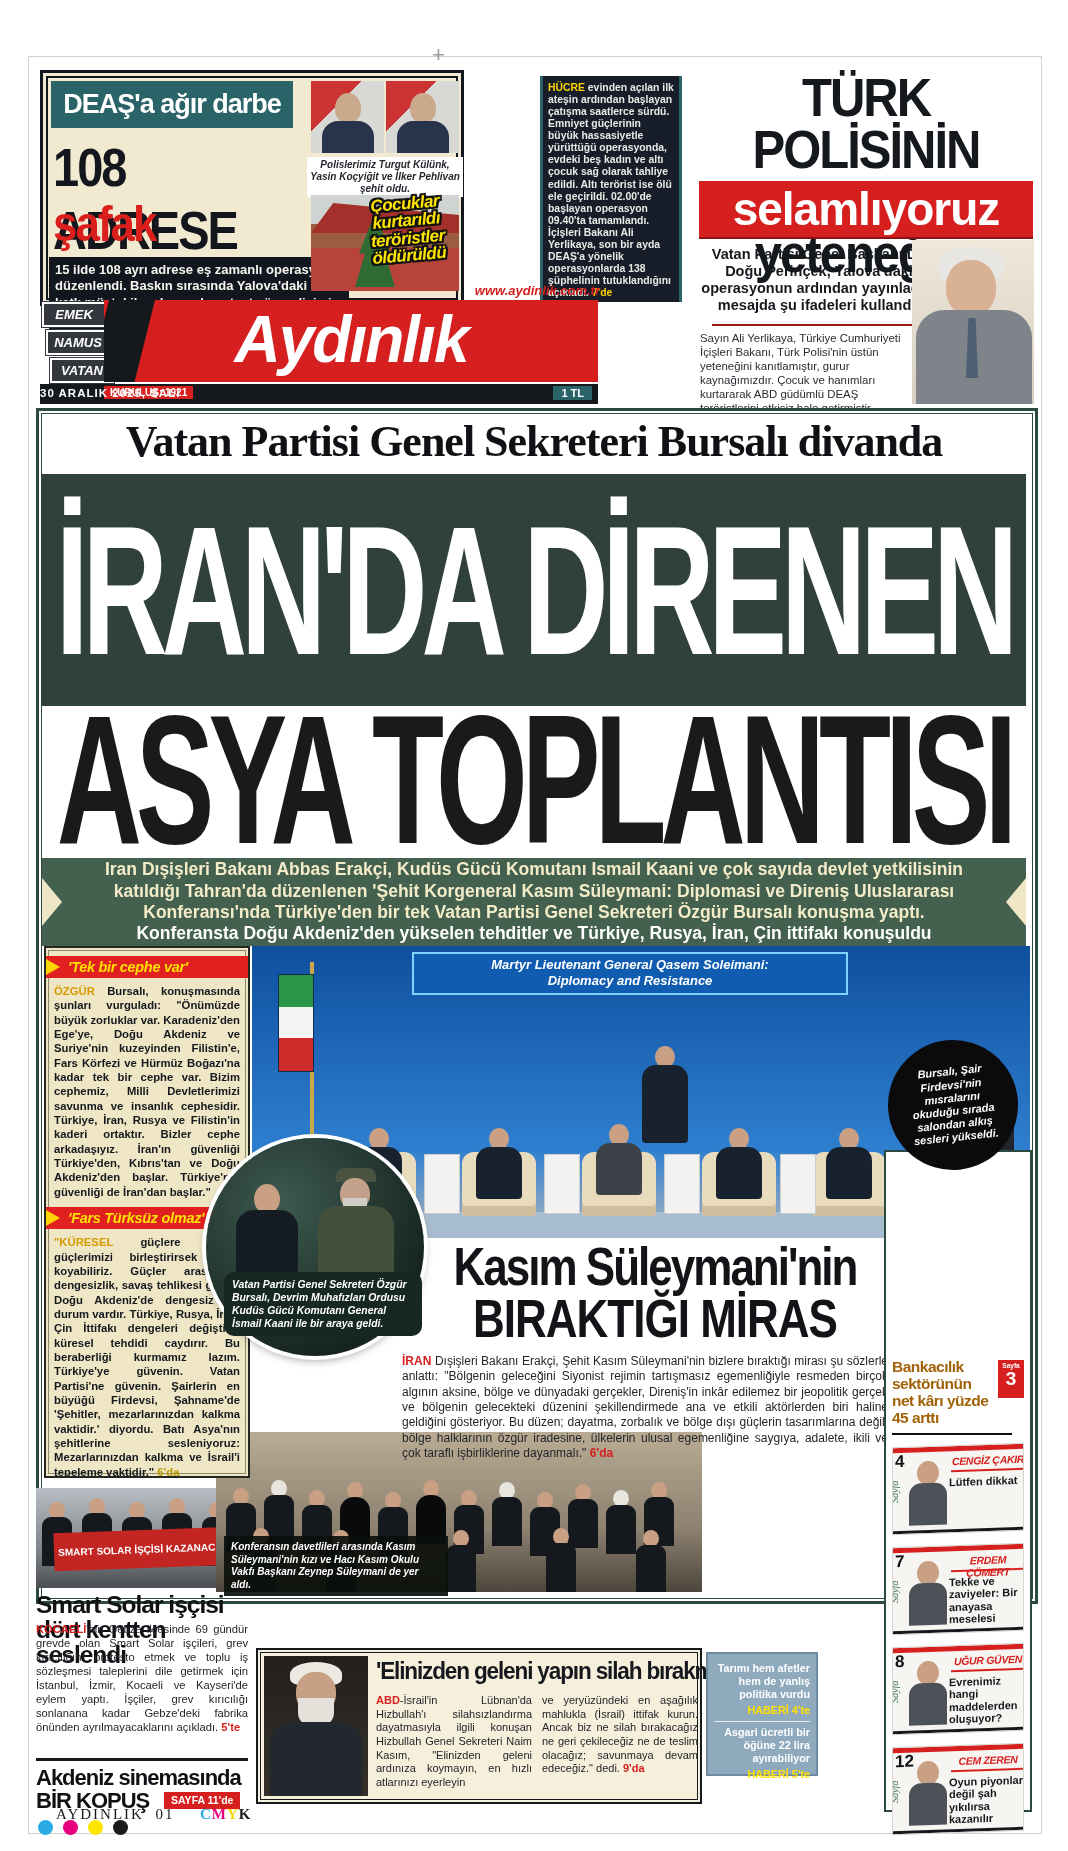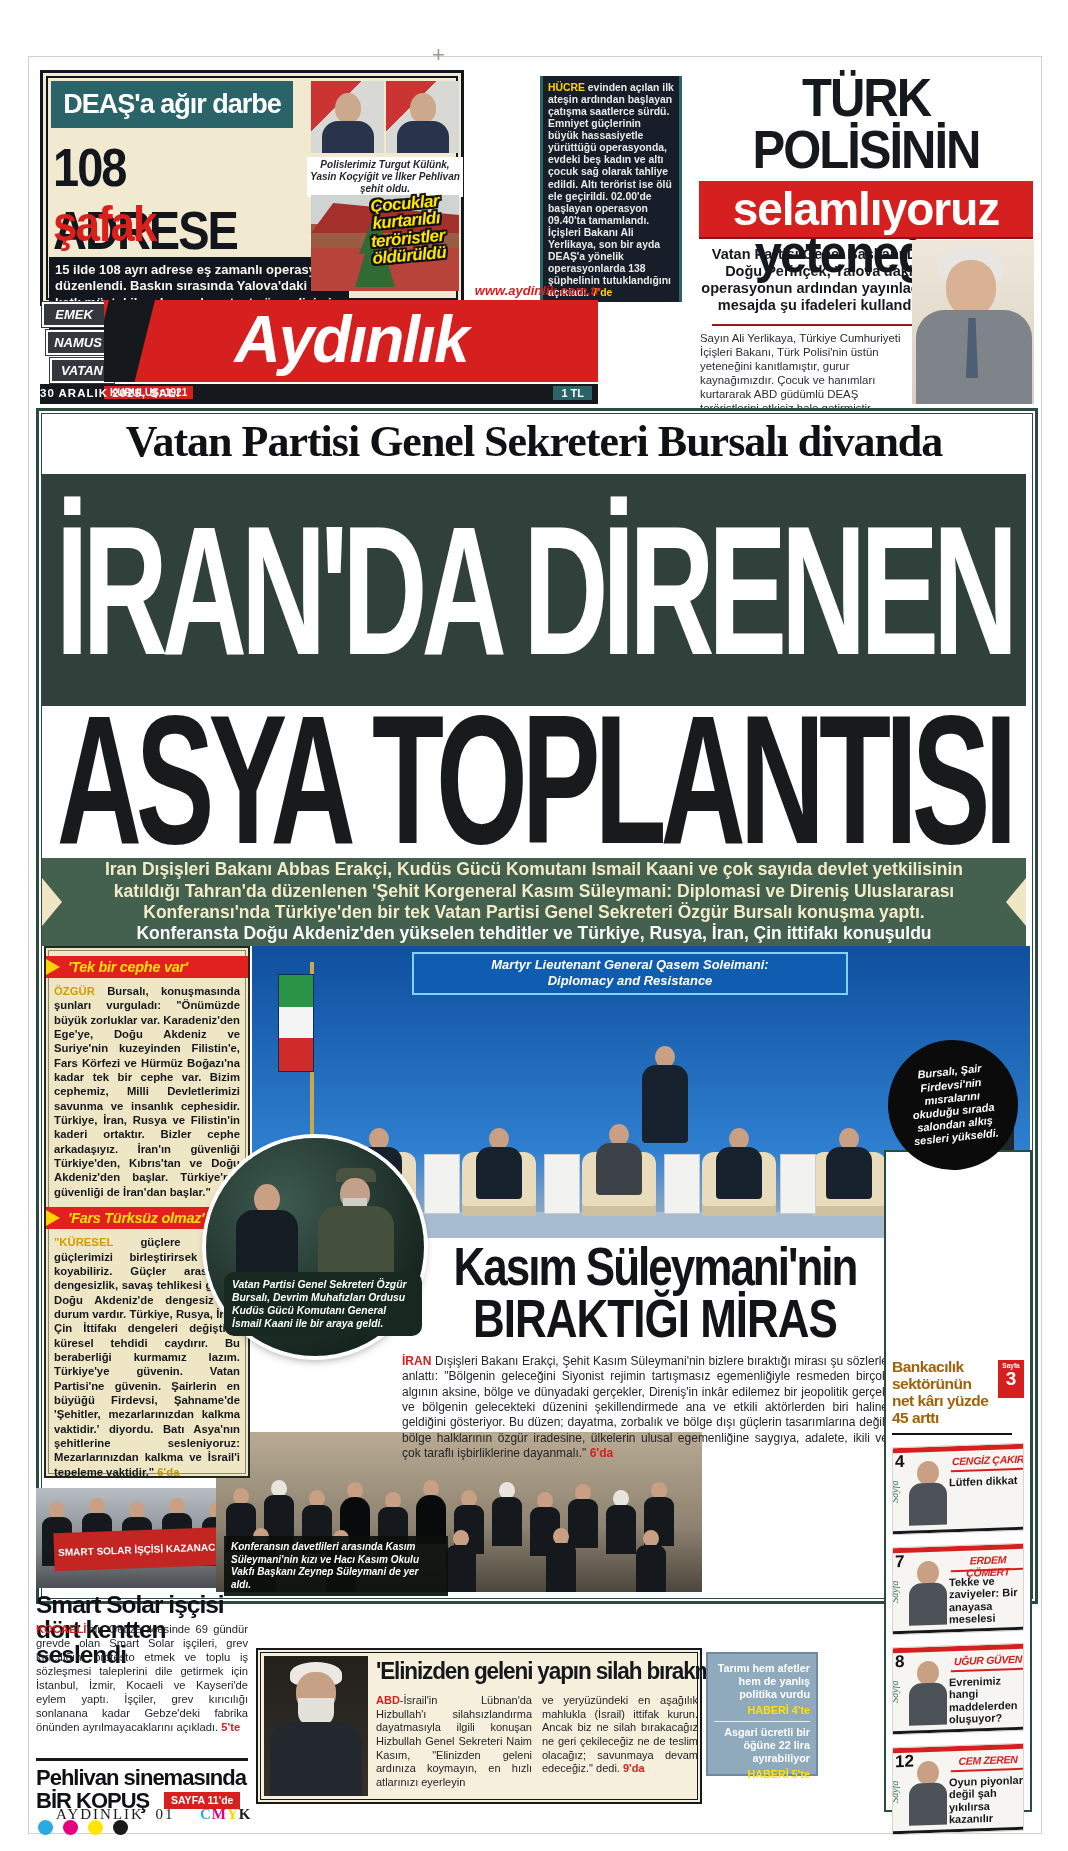--- a/index.html
+++ b/index.html
@@ -507,21 +507,21 @@
     <div class="gp" style="left:166px;top:14px;">
         <span class="head"></span>
         <span class="body"></span>
       </div>
     <div class="banner-red">SMART SOLAR İŞÇİSİ KAZANACAK</div>
   </div>
   <div class="abs ss-h">Smart Solar işçisi dört kentten seslendi</div>
   <p class="abs ss-body"><span class="lead-red">KOCAELİ</span><span>'nin Gebze ilçesinde 69 gündür grevde olan Smart Solar işçileri, grev kırıcılığını protesto etmek ve toplu iş sözleşmesi taleplerini dile getirmek için İstanbul, İzmir, Kocaeli ve Kayseri'de eylem yaptı. İşçiler, grev kırıcılığı sonlanana kadar Gebze'deki fabrika önünden ayrılmayacaklarını açıkladı.</span> <span class="ref-red">5'te</span></p>
   <div class="abs ss-rule"></div>
   <div class="abs promo">
-    <span>Pehlivan sinemasında</span><br>
+    <span>Akdeniz sinemasında</span><br>
     <span>BİR KOPUŞ</span>
     <span class="promo-badge">SAYFA 11'de</span>
   </div>
   <div class="abs dots">
     <span style="background:#29abe2;"></span>
     <span style="background:#e6007e;"></span>
     <span style="background:#ffe500;"></span>
     <span style="background:#1a1a1a;"></span>
   </div>
 

